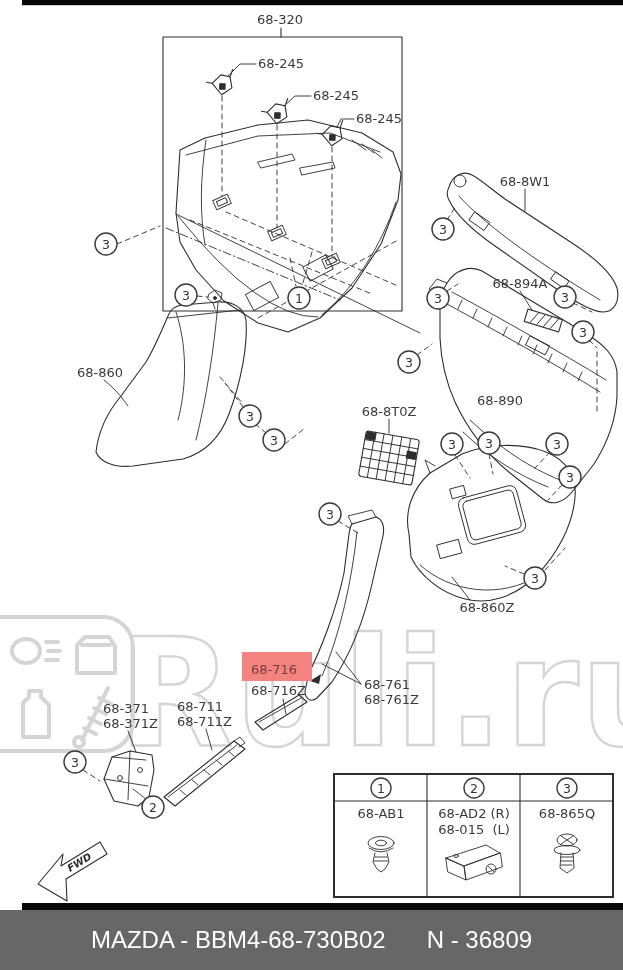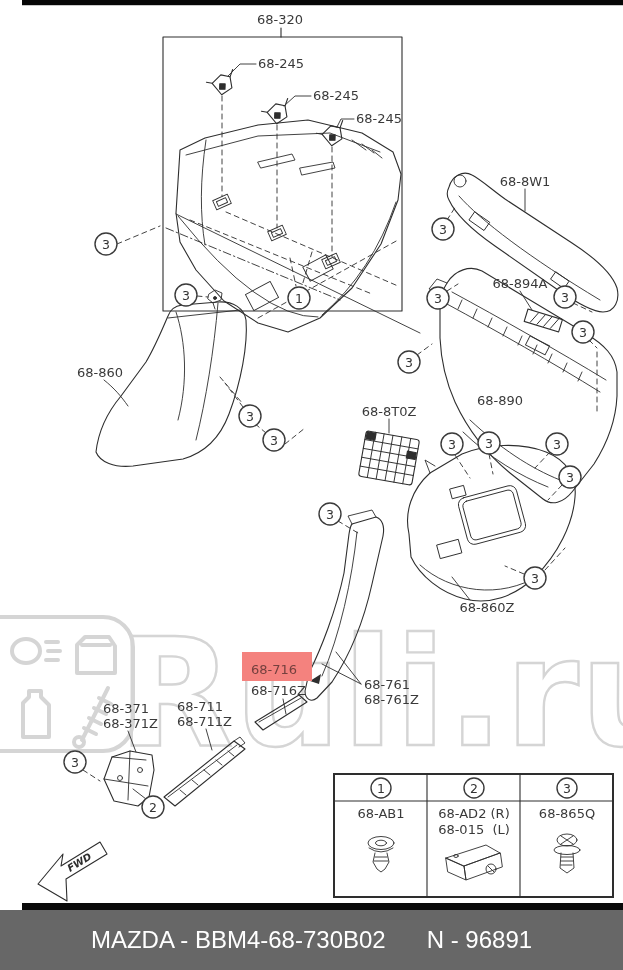--- a/index.html
+++ b/index.html
@@ -352,16 +352,16 @@
         <path d="M561,853 L560,868 L567,873 L574,868 L573,853"></path>
         <path d="M561,857 H573 M561,861 H573 M561,865 H572"></path>
       </g>
     </g>
   </svg>
 
   <div class="topbar"></div>
   <div class="footer-black"></div>
   <div class="footer-gray">
     <span>MAZDA - BBM4-68-730B02</span>
-    <span>N - 96891</span>
+    <span>N - 36809</span>
   </div>
 
 </div>
 
 </body></html>

